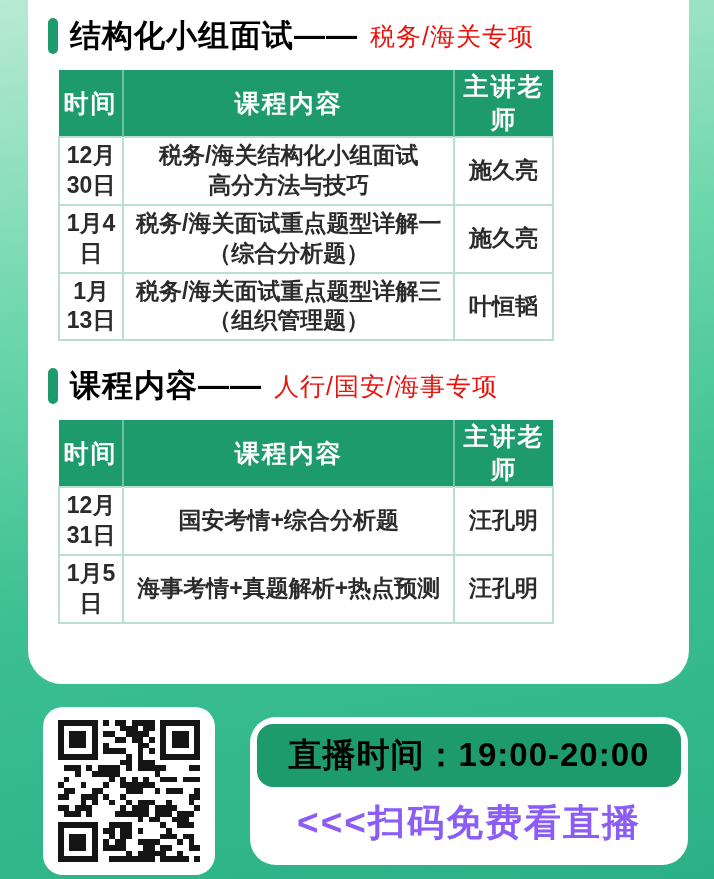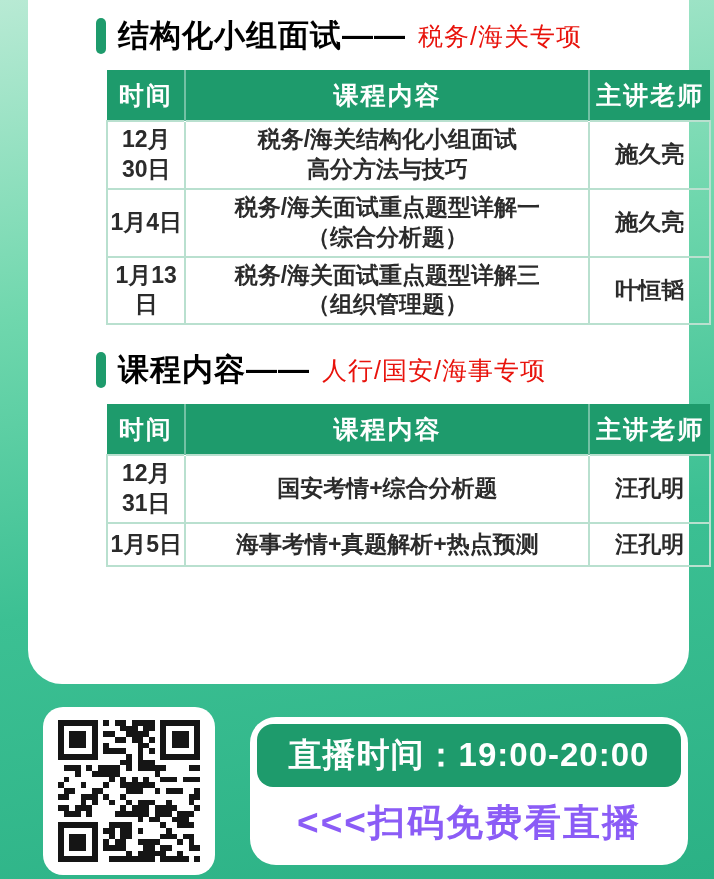--- a/index.html
+++ b/index.html
@@ -14,35 +14,34 @@
     width:714px;height:879px;
     overflow:hidden;
     font-family:"Liberation Sans",sans-serif;
     background:linear-gradient(170deg,#b8ead4 0%,#6fd7ad 32%,#3cc093 62%,#2bb185 100%);
   }
   .main-card{
     position:absolute;left:28px;top:0;
     width:661px;height:684px;
     background:#ffffff;
     border-radius:0 0 34px 34px;
-    padding-left:48px;
   }
   .section-title{
     display:flex;align-items:center;gap:12px;
     margin-left:20px;padding-top:15px;
   }
   .section-title.second{padding-top:24px;}
   .accent-bar{
     width:10px;height:36px;border-radius:5px;
     background:var(--green);flex:0 0 auto;
   }
   .t-black{font-size:31px;font-weight:bold;color:#000;letter-spacing:1px;white-space:nowrap;}
   .t-red{font-size:25px;font-weight:normal;color:var(--red);letter-spacing:1px;white-space:nowrap;}
   .course-table{
-    width:605px;margin:13px 0 0 30px;
+    width:496px;margin:13px 0 0 30px;
     border-collapse:collapse;table-layout:fixed;
   }
   .c-time{width:13%;}
   .c-content{width:67%;}
   .c-teacher{width:20%;}
   .course-table th{
     background:var(--green);color:#fff;
     font-size:25px;font-weight:bold;
     height:51px;text-align:center;
     border-right:2px solid rgba(255,255,255,.38);
@@ -65,21 +64,21 @@
     display:flex;align-items:center;justify-content:center;
   }
   .qr-card svg{width:146px;height:142px;fill:#151515;shape-rendering:crispEdges;}
   .info-card{
     position:absolute;left:250px;top:717px;
     width:438px;height:148px;background:#fff;border-radius:26px;
     padding:7px;display:flex;flex-direction:column;
   }
   .time-pill{
     height:63px;border-radius:16px;background:var(--green);
-    color:#ffffff;font-size:33px;font-weight:bold;
+    color:#000000;font-size:33px;font-weight:bold;
     display:flex;align-items:center;justify-content:center;
     letter-spacing:1px;flex:0 0 auto;
   }
   .scan-hint{
     flex:1;display:flex;align-items:center;justify-content:center;
     font-size:37px;font-weight:bold;color:#8b5cf6;letter-spacing:2px;
   }
 </style>
 </head>
 <body>

